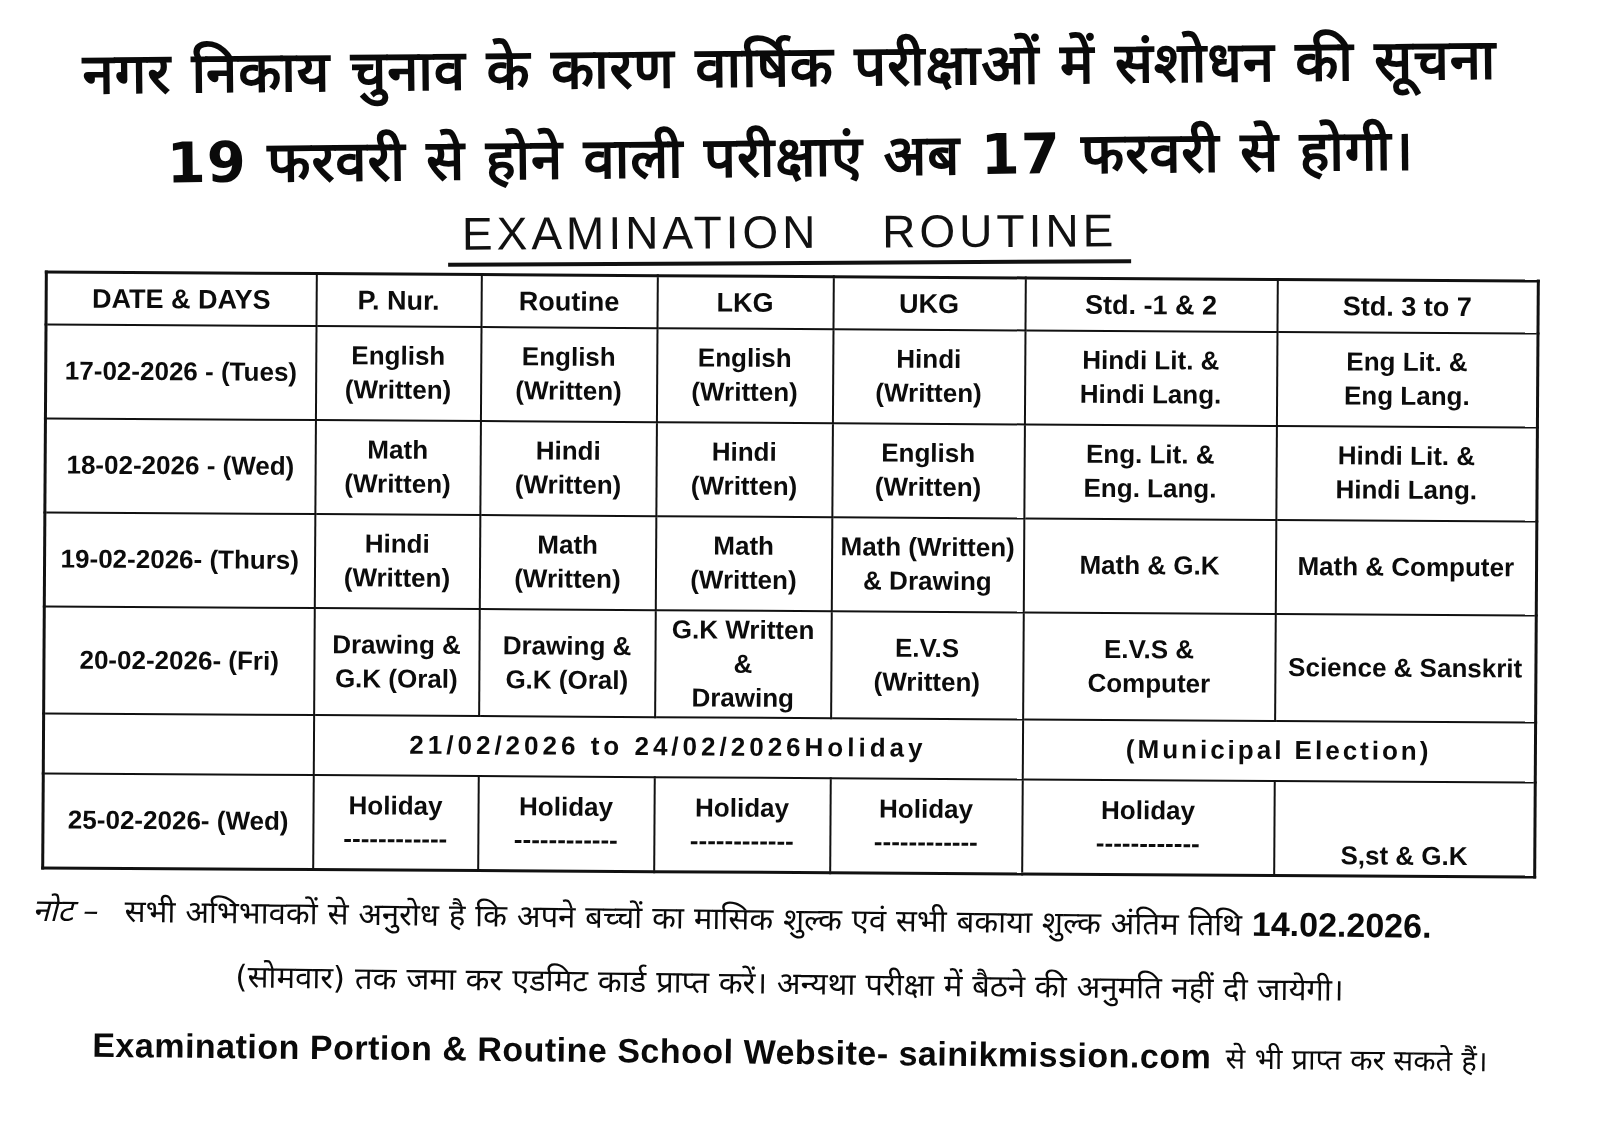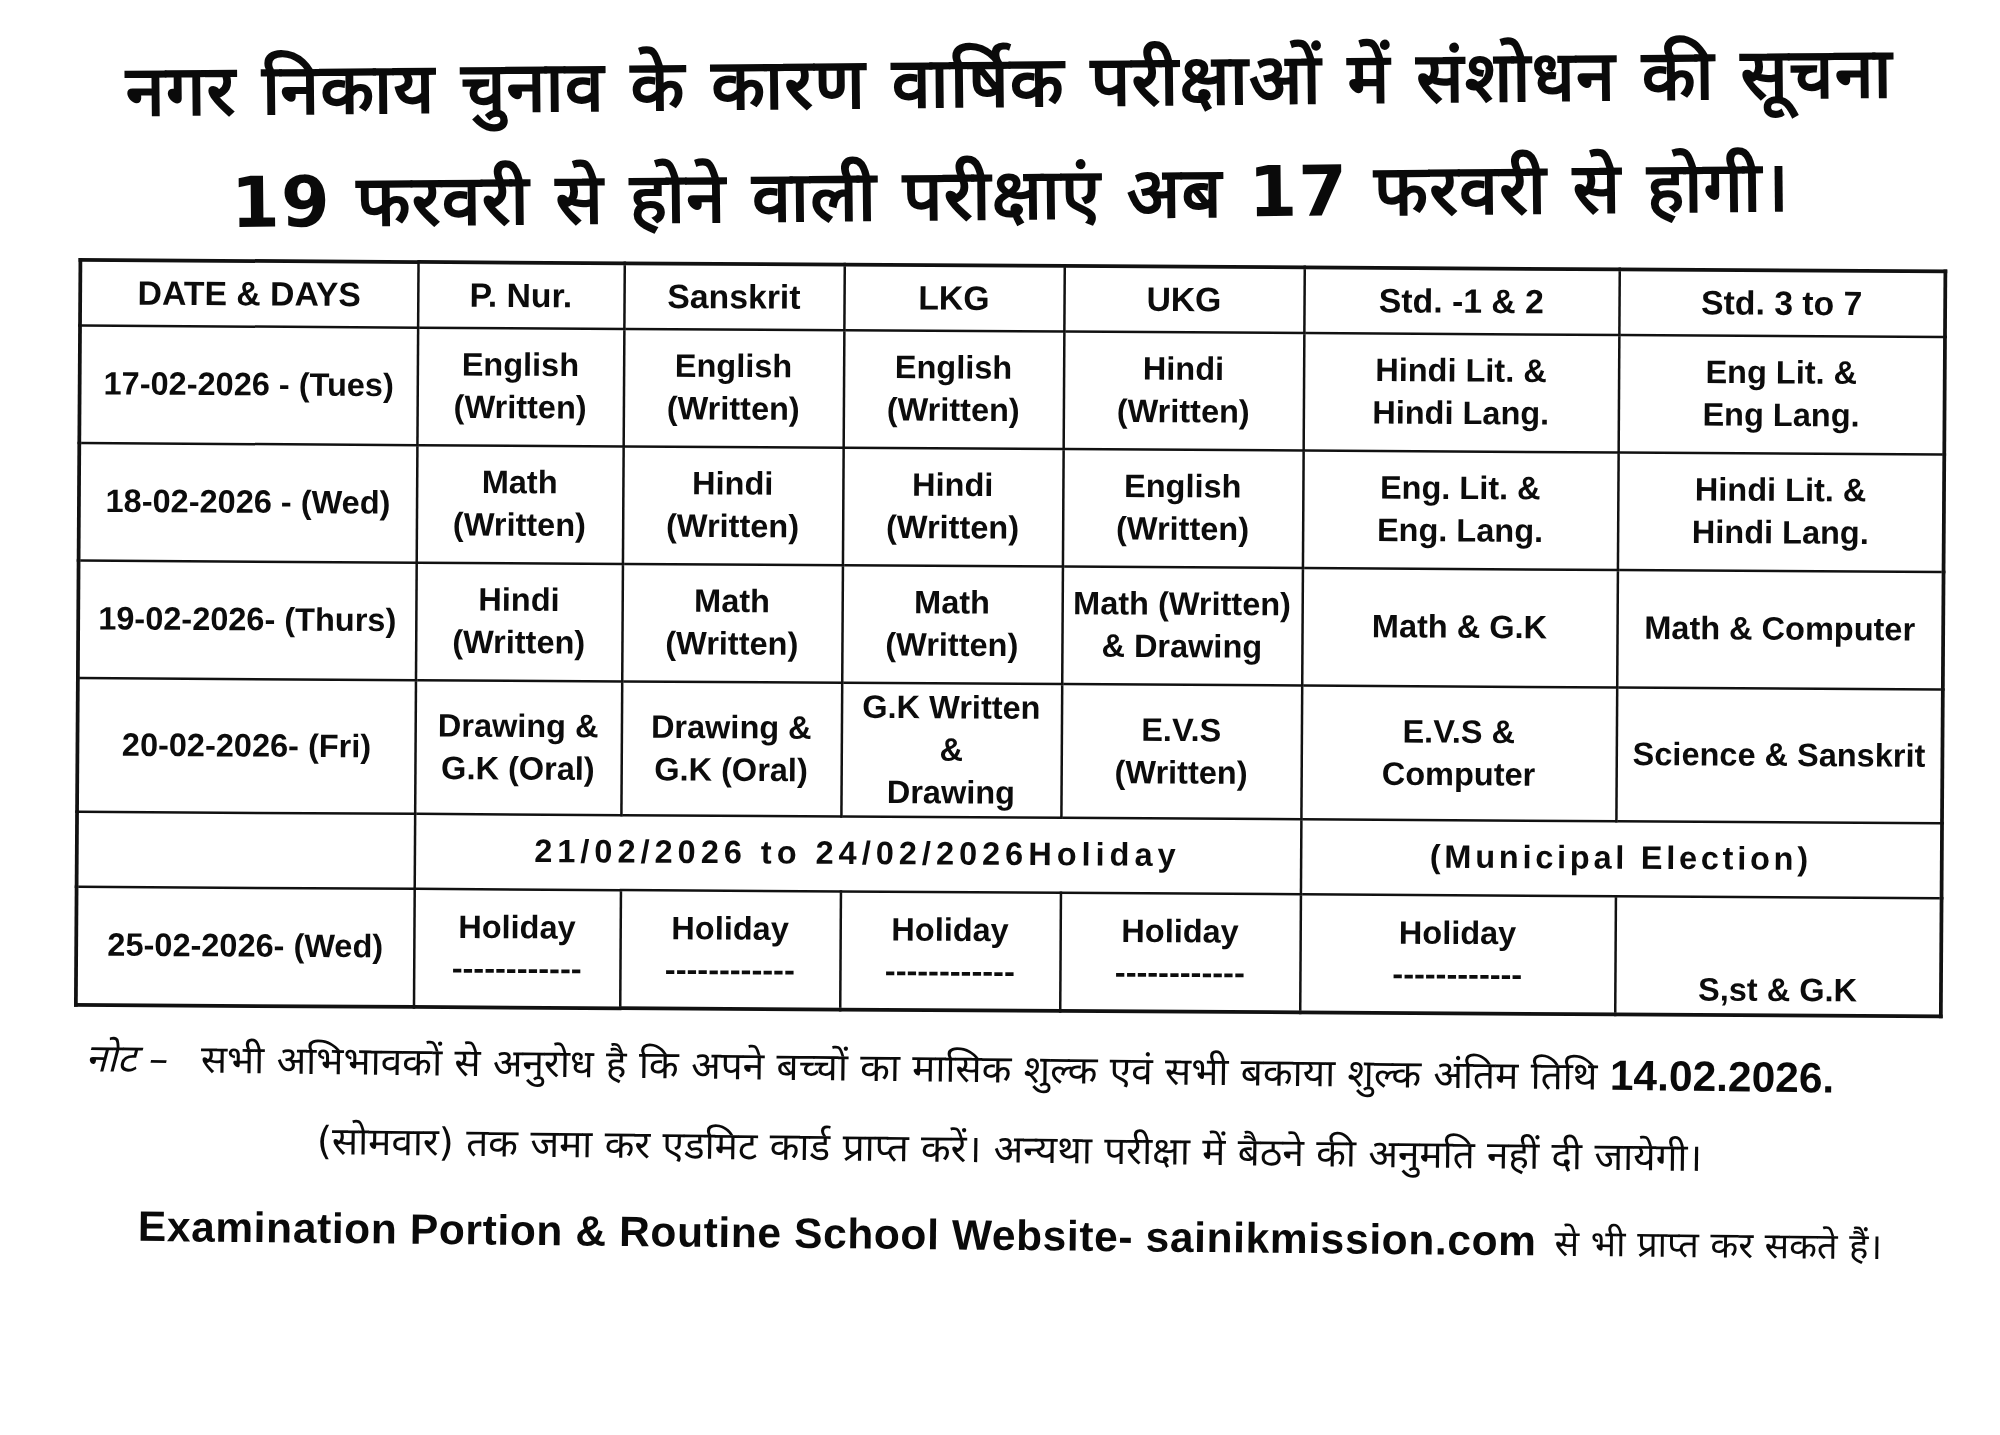--- a/index.html
+++ b/index.html
@@ -1,20 +1,20 @@
 <!DOCTYPE html>
 <html><head>
 <meta charset="utf-8">
 <style>
   html,body{margin:0;padding:0;}
   body{
     width:1600px;height:1148px;background:#ffffff;color:#111;
     font-family:"Liberation Sans", sans-serif;overflow:hidden;
   }
-  .page{padding:22px 36px 0 52px;}
+  .page{padding:22px 36px 0 16px;}
 
   
   .headline{transform:rotate(-0.6deg);}
   .headline-line{
     text-align:center;font-weight:bold;
     font-family:"DejaVu Sans", sans-serif;
     font-size:56px;line-height:1.6;color:#0a0a0a;
     letter-spacing:1px;
   }
 
@@ -67,36 +67,39 @@
 </head>
 <body>
 
 <div class="page">
 
   <div class="headline">
     <div class="headline-line">नगर निकाय चुनाव के कारण वार्षिक परीक्षाओं में संशोधन की सूचना</div>
     <div class="headline-line">19 फरवरी से होने वाली परीक्षाएं अब 17 फरवरी से होगी।</div>
   </div>
 
+  <div class="title-wrap">
+    <span class="exam-title">EXAMINATION ROUTINE</span>
+  </div>
 
   <table class="exam">
     <colgroup>
       <col class="c-date">
         <col class="c-pnur">
         <col class="c-nur">
         <col class="c-lkg">
       <col class="c-ukg">
         <col class="c-std12">
         <col class="c-std37">
     </colgroup>
     <tbody>
       <tr>
         <th>DATE &amp; DAYS</th>
         <th>P. Nur.</th>
-        <th>Sanskrit</th>
+        <th>Routine</th>
         <th>LKG</th>
         <th>UKG</th>
         <th>Std. -1 &amp; 2</th>
         <th>Std. 3 to 7</th>
       </tr>
 
       <tr>
         <td class="date">17-02-2026 - (Tues)</td>
         <td>English
 (Written)</td>

